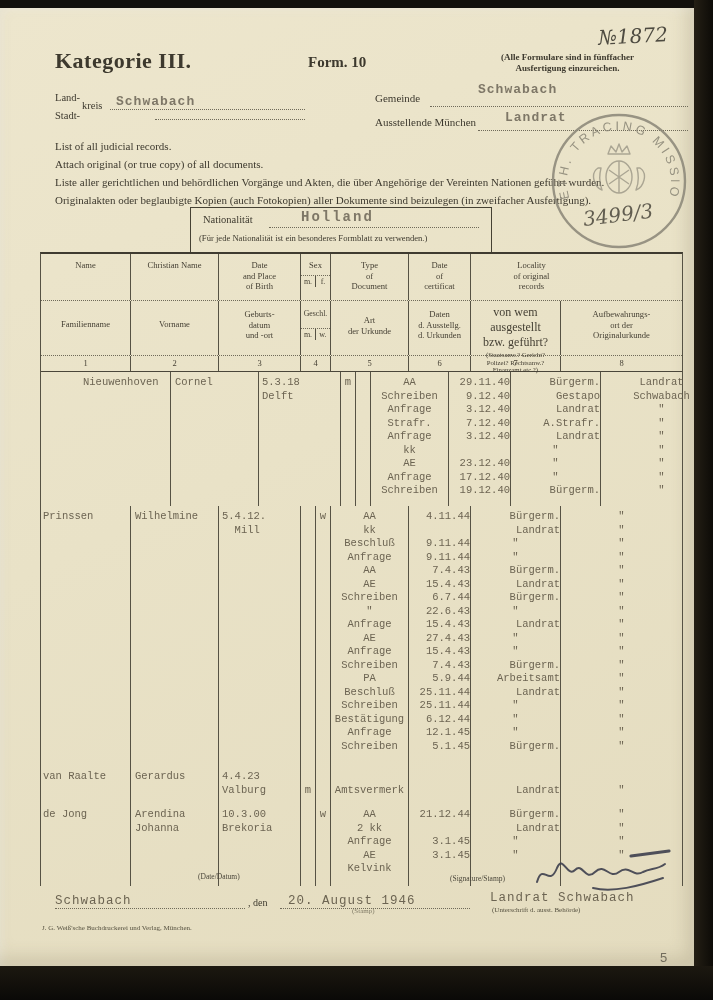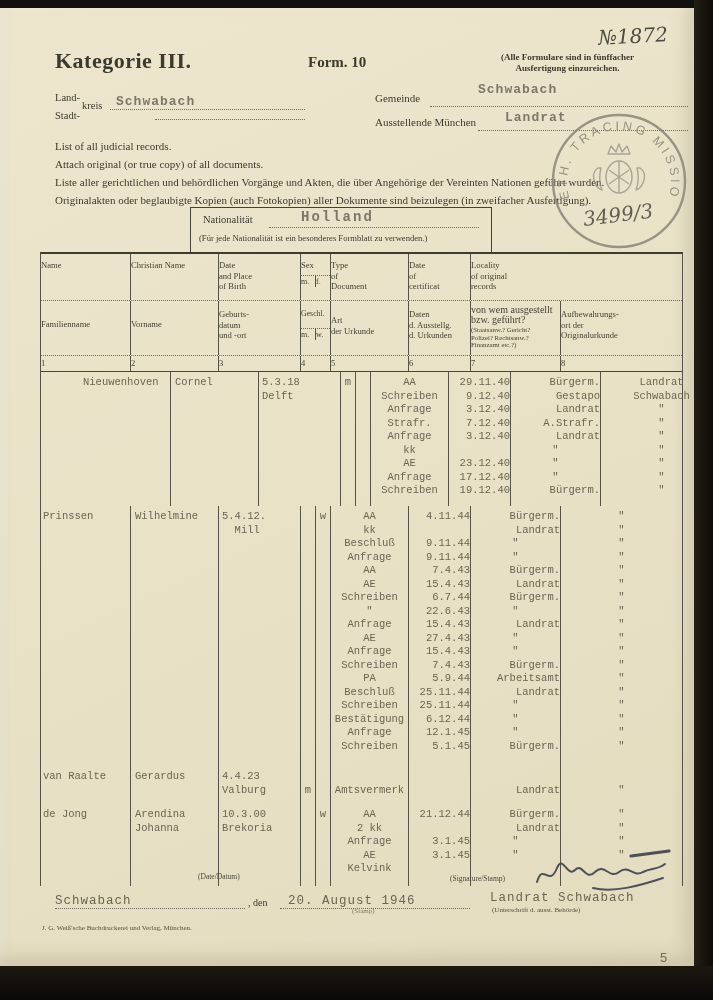--- a/index.html
+++ b/index.html
@@ -24,21 +24,21 @@
   .lbl{font-size:10.5px}
   .instr{font-size:11px;line-height:17.5px}
   .natbox{border:1.5px solid #45413366;border-color:#454133;width:300px;height:44px}
   
   .table{left:40px;top:244px;width:641px;border-top:2px solid #3f3b30;border-left:1px solid #565244;border-right:1px solid #565244}
   .hrow,.trow{display:flex}
   .cell{box-sizing:border-box;border-right:1px solid #565244;flex-shrink:0}
   .cell:last-child{border-right:none}
   .c1{width:90px}.c2{width:88px}.c3{width:82px}.c4{width:15px}.c4b{width:15px}.c4w{width:30px}
   .c5{width:78px}.c6{width:62px}.c7{width:90px}.c8{width:121px}
-  .hcell{font-size:8.6px;color:#443f33;line-height:10.5px;padding-top:6px}
+  .hcell{font-size:8.6px;text-align:center;color:#443f33;line-height:10.5px;padding-top:6px}
   .hrow-en{height:46px;border-bottom:1px dotted #6f6a59}
   .hrow-de{height:54px;border-bottom:1px dotted #6f6a59}
   .hrow-num{height:15px;border-bottom:1.5px solid #4a463a}
   .hrow-num .hcell{padding-top:2px;font-size:8.5px}
   .sex-top{padding-top:0}
   .sex-sub{display:flex;margin-top:4px;border-top:1px dotted #6f6a59}
   .sex-sub span{width:50%;font-size:8px;padding-top:1px}
   .sex-sub span:first-child{border-right:1px solid #565244}
   .c7sub{font-size:6.8px;line-height:7.6px;margin-top:1px}
   .tbody .cell{font-size:10.5px;line-height:13.5px;padding-top:4px;text-align:left}
@@ -149,21 +149,21 @@
           <span>m.</span>
           <span>w.</span>
         </div>
       </div>
       <div class="cell c5 hcell ml" style="padding-top:14px">Art
 der Urkunde</div>
       <div class="cell c6 hcell ml" style="padding-top:8px">Daten
 d. Ausstellg.
 d. Urkunden</div>
       <div class="cell c7 hcell" style="padding-top:4px">
-        <div class="ml" style="font-size:10px;line-height:10px">von wem ausgestellt
+        <div class="ml" style="font-size:12px;line-height:15px">von wem ausgestellt
 bzw. geführt?</div>
         <div class="ml c7sub">(Staatsanw.? Gericht?
 Polizei? Rechtsanw.?
 Finanzamt etc.?)</div>
       </div>
       <div class="cell c8 hcell ml" style="padding-top:8px">Aufbewahrungs-
 ort der
 Originalurkunde</div>
     </div>
     <div class="hrow hrow-num">

